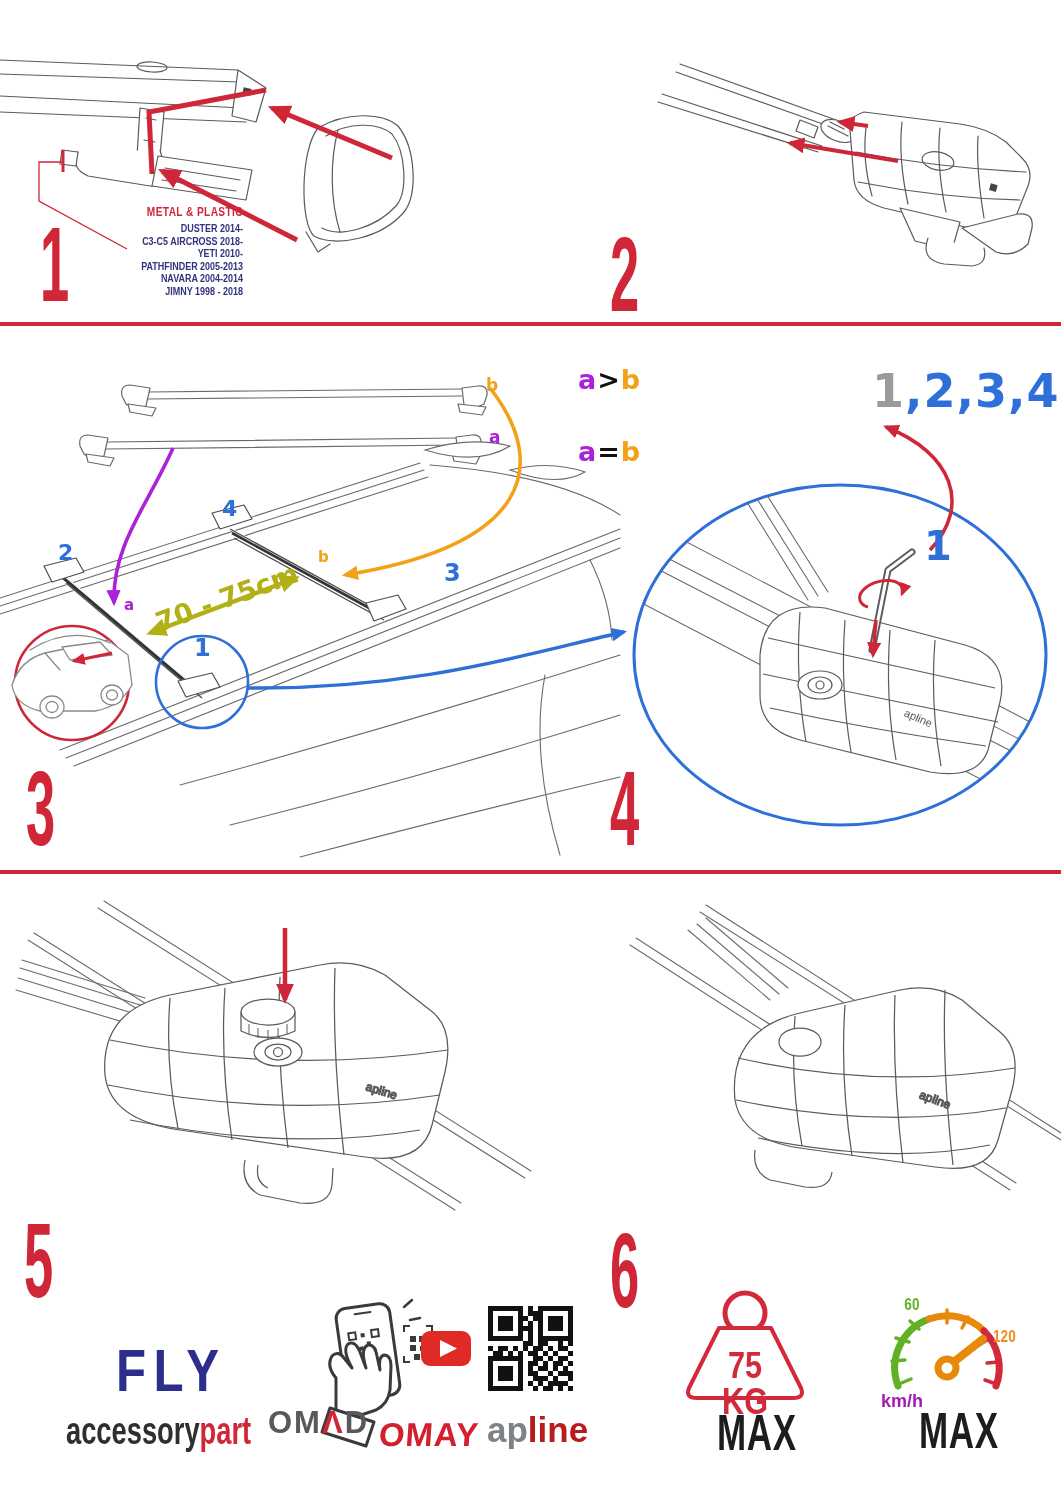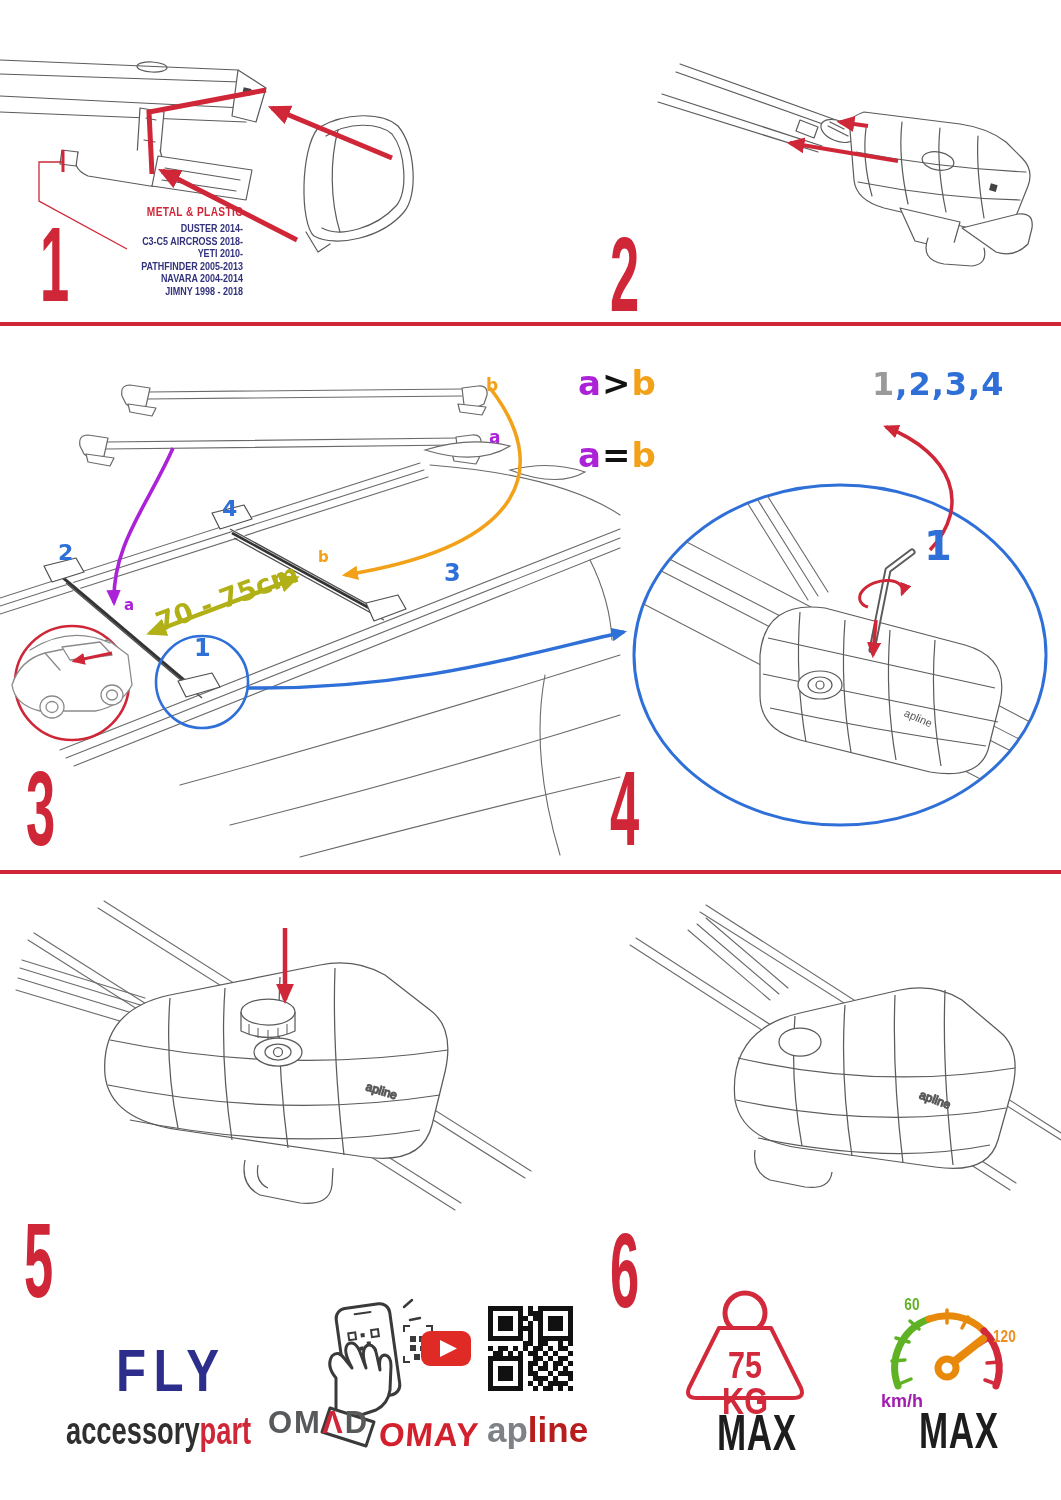--- a/index.html
+++ b/index.html
@@ -9,22 +9,22 @@
   .divider{position:absolute;left:0;width:1061px;height:4px;background:#cf2738;}
   .num{position:absolute;color:#cf2738;font:bold 105px/0.82 "Liberation Sans",sans-serif;
        transform:scaleX(.5);transform-origin:left top;}
   .modelsbox{position:absolute;right:818px;top:204px;width:240px;text-align:right;
              transform:scaleX(.78);transform-origin:right top;white-space:nowrap;}
   .modelsbox .hd{color:#cf2738;font:bold 13px/15px "Liberation Sans",sans-serif;letter-spacing:.5px;margin-bottom:3px;}
   .modelsbox .ln{color:#32327d;font:bold 11.5px/12.5px "Liberation Sans",sans-serif;}
   .ann{font-family:"DejaVu Sans",sans-serif;font-weight:bold;position:absolute;line-height:1;}
   .blue{color:#2e6fd8;} .purple{color:#ac22d8;} .orange{color:#f2a118;}
   .gray{color:#9a9a9a;} .olive{color:#b2b017;}
-  .rule{font-size:34px;letter-spacing:1px;}
-  .seq{font-size:32px;letter-spacing:1px;}
+  .rule{font-size:27px;letter-spacing:1px;}
+  .seq{font-size:46px;letter-spacing:1px;}
   .dist{font-size:27px;transform:rotate(-20deg);transform-origin:center;}
   .logo-fly{position:absolute;left:116px;top:1341px;color:#2d2d8c;
             font:bold 60px/1 "Liberation Sans",sans-serif;letter-spacing:9px;
             transform:scaleX(.82);transform-origin:left top;}
   .logo-ap{position:absolute;left:66px;top:1411px;font:bold 39px/1 "Liberation Sans",sans-serif;
            transform:scaleX(.70);transform-origin:left top;white-space:nowrap;color:#2f2f2f;}
   .logo-ap .p2{color:#cf2738;}
   .logo-omad{position:absolute;left:268px;top:1407px;font:bold 31px/1 "Liberation Sans",sans-serif;
              color:#58595b;letter-spacing:2px;}
   .logo-omad .lam{color:#cf2738;}

